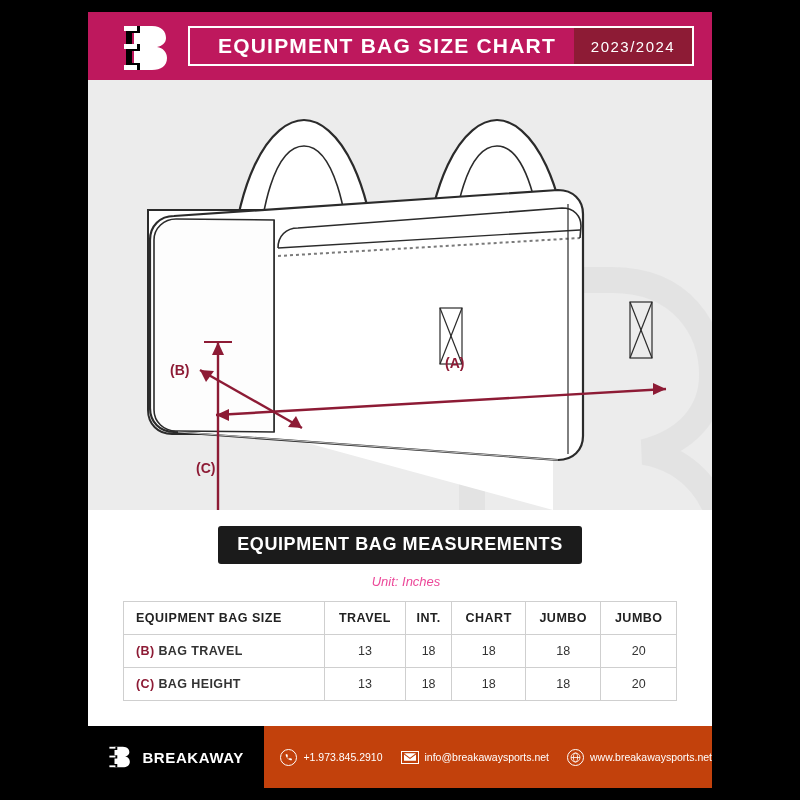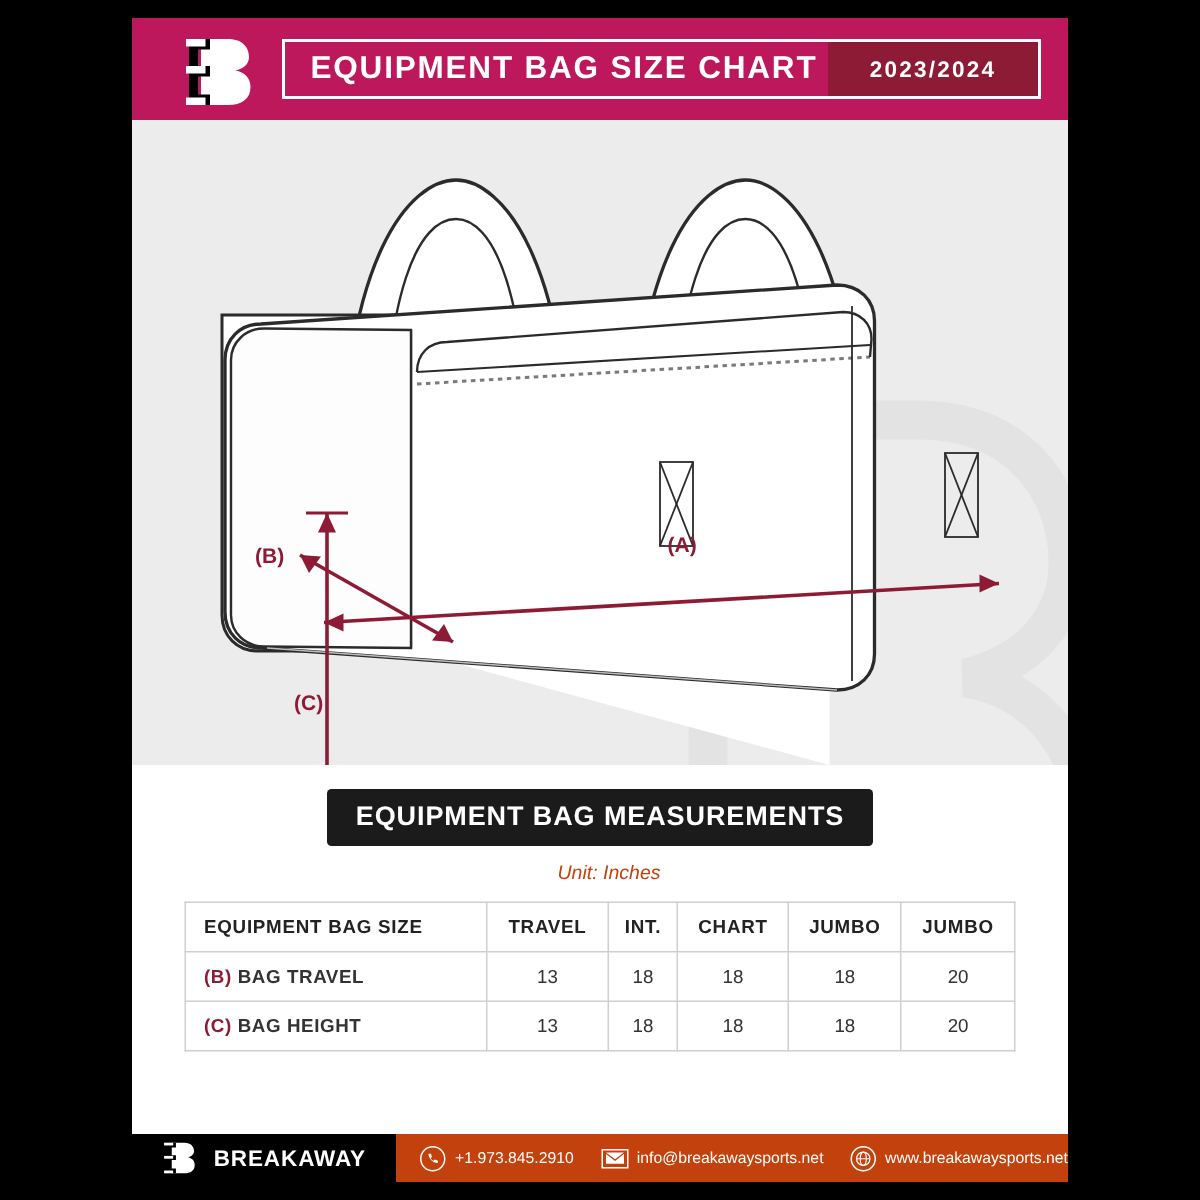--- a/index.html
+++ b/index.html
@@ -59,25 +59,25 @@
     display: flex;
     align-items: center;
     justify-content: center;
     color: #ffffff;
     font-size: 21px;
     font-weight: bold;
     letter-spacing: 1.2px;
     padding-left: 10px;
   }
   .season-box {
-    width: 140px;
+    width: 118px;
     background: #8d1b35;
     color: #ffffff;
     font-size: 15px;
-    font-weight: bold;
+    font-weight: normal;
     letter-spacing: 1.5px;
     display: flex;
     align-items: center;
     justify-content: center;
   }
 
   
   .illus {
     position: relative;
     height: 430px;
@@ -112,21 +112,21 @@
     text-align: center;
     font-size: 18px;
     font-weight: bold;
     letter-spacing: 0.6px;
     padding: 8px 0 9px;
     border-radius: 3px;
   }
   .unit {
     text-align: center;
     font-size: 13px;
-    color: #c2410c;
+    color: #ec4899;
     font-style: italic;
     margin: 10px 0 12px;
     padding-left: 12px;
   }
 
   table.sizes {
     width: 554px;
     margin: 0 auto;
     border-collapse: collapse;
     font-size: 12.5px;
@@ -159,21 +159,21 @@
   table.sizes tbody td {
     color: #333;
   }
 
   
   .footer {
     position: absolute;
     left: 0;
     bottom: 0;
     width: 624px;
-    height: 32px;
+    height: 62px;
     display: flex;
     margin-top: 40px;
   }
   .footer-left {
     width: 186px;
     background: #000000;
     display: flex;
     align-items: center;
     justify-content: center;
     gap: 8px;

